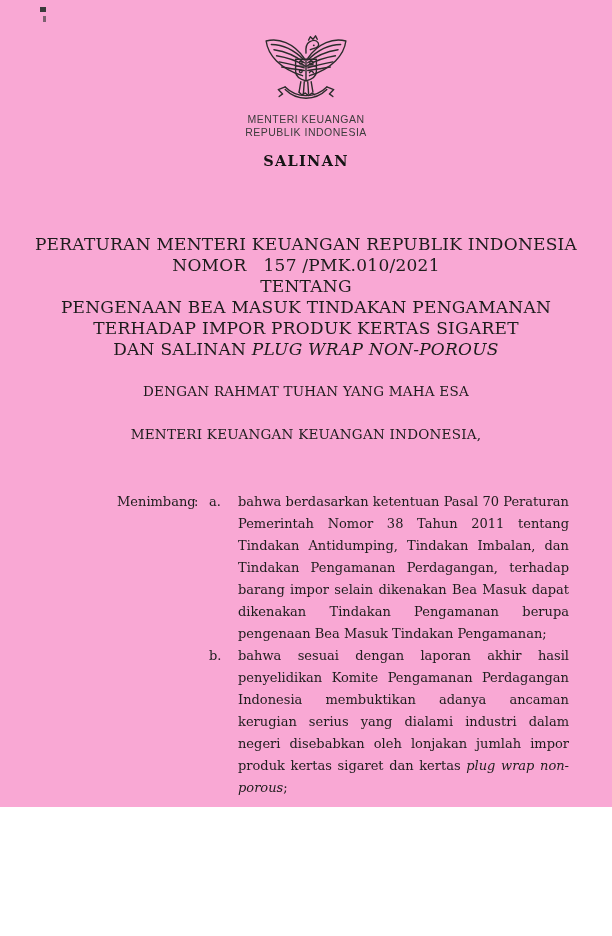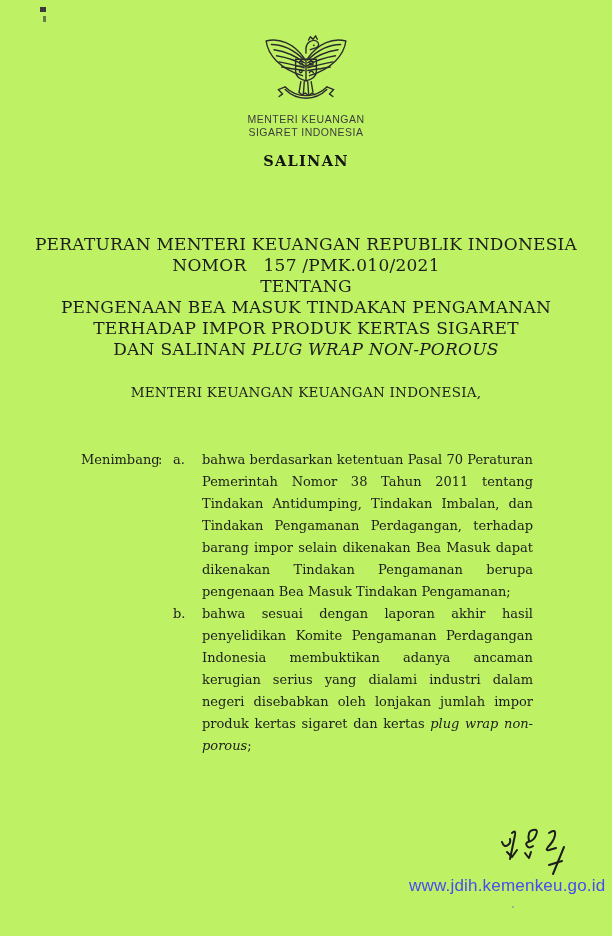--- a/index.html
+++ b/index.html
@@ -1,17 +1,17 @@
 <!DOCTYPE html>
 <html><head>
 <meta charset="utf-8">
 <style>
   html,body{margin:0;padding:0;background:#ffffff;}
   .page{
-    position:relative;width:612px;height:936px;background:#bef264;
+    position:relative;width:612px;height:807px;background:#f9a8d4;
     overflow:hidden;color:#1f1f1f;
     font-family:"DejaVu Serif", "Liberation Serif", serif;
   }
   
   .speck{position:absolute;background:#3a3a3a;}
   .speck.s1{left:40px;top:7px;width:6px;height:5px;}
   .speck.s2{left:43px;top:16px;width:3px;height:6px;opacity:.65;}
   .speck.s3{left:512px;top:906px;width:2px;height:2px;background:#9a9a9a;border-radius:50%;}
 
   
@@ -28,21 +28,21 @@
   
   .title-block{margin-top:65px;text-align:center;font-size:17px;line-height:21px;letter-spacing:.25px;color:#1c1c1c;}
   .nomor-val{margin-left:17px;}
   .it{font-style:italic;}
 
   
   .invocation{margin-top:21px;text-align:center;font-size:13.5px;letter-spacing:.25px;color:#1c1c1c;line-height:21px;}
   .inv2{margin-top:22px;}
 
   
-  .considerations{margin-top:46px;display:flex;padding-left:81px;font-size:13px;line-height:22px;color:#1d1d1d;}
+  .considerations{margin-top:46px;display:flex;padding-left:81px;font-size:13px;line-height:22px;color:#1d1d1d;margin-left:36px;}
   .c-label{width:77px;flex:none;}
   .c-colon{width:15px;flex:none;}
   .c-items{width:360px;}
   .c-item{display:flex;}
   .c-marker{width:29px;flex:none;}
   .c-text{width:331px;text-align:justify;text-justify:inter-word;}
 
   
   .paraf{position:absolute;left:498px;top:820px;width:78px;height:62px;}
   .paraf path{stroke:#1c1c1c;fill:none;stroke-width:2;stroke-linecap:round;stroke-linejoin:round;}
@@ -98,35 +98,36 @@
       <path d="M66,55 l2,12"></path>
       <path d="M52,67 l3,3 l4,-2 l4,3 l4,-3 l3,2"></path>
 
       <path d="M36,61 q10,10 24,10 q14,0 24,-10"></path>
       <path d="M36,64 q10,10 24,10 q14,0 24,-10"></path>
       <path d="M36,61 l-8,3 l5,5 l-4,3"></path>
       <path d="M84,61 l8,3 l-5,5 l4,3"></path>
     </svg>
     <div class="ministry">
       <div>MENTERI KEUANGAN</div>
-      <div>SIGARET INDONESIA</div>
+      <div>REPUBLIK INDONESIA</div>
     </div>
     <div class="salinan">SALINAN</div>
   </header>
 
   <section class="title-block">
     <div>PERATURAN MENTERI KEUANGAN REPUBLIK INDONESIA</div>
     <div><span>NOMOR</span><span class="nomor-val">157 /PMK.010/2021</span></div>
     <div>TENTANG</div>
     <div>PENGENAAN BEA MASUK TINDAKAN PENGAMANAN</div>
     <div>TERHADAP IMPOR PRODUK KERTAS SIGARET</div>
     <div><span>DAN SALINAN </span><span class="it">PLUG WRAP NON-POROUS</span></div>
   </section>
 
   <section class="invocation">
+    <div>DENGAN RAHMAT TUHAN YANG MAHA ESA</div>
     <div class="inv2">MENTERI KEUANGAN KEUANGAN INDONESIA,</div>
   </section>
 
   <section class="considerations">
     <div class="c-label">Menimbang</div>
     <div class="c-colon">:</div>
     <div class="c-items">
       <div class="c-item">
         <div class="c-marker">a.</div>
         <div class="c-text"><span>bahwa berdasarkan ketentuan Pasal 70 Peraturan Pemerintah Nomor 38 Tahun 2011 tentang Tindakan Antidumping, Tindakan Imbalan, dan Tindakan Pengamanan Perdagangan, terhadap barang impor selain dikenakan Bea Masuk dapat dikenakan Tindakan Pengamanan berupa pengenaan Bea Masuk Tindakan Pengamanan;</span><span class="it"></span><span></span></div>

